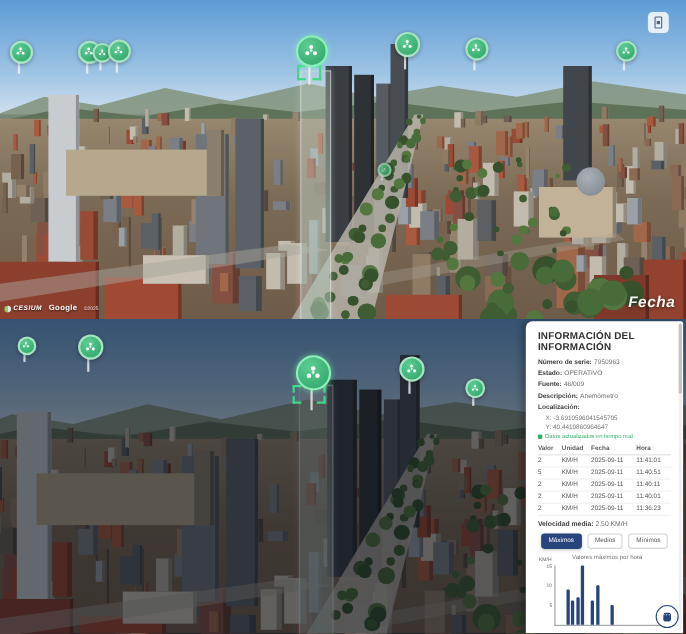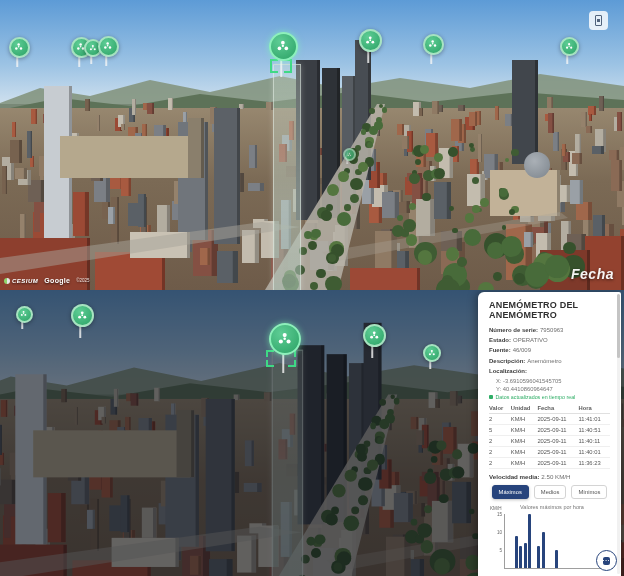--- a/index.html
+++ b/index.html
@@ -1022,21 +1022,21 @@
         <div class="brackets" style="left: 266px; top: 60px; width: 30px; height: 17px;">
           <i class="tl"></i>
           <i class="tr"></i>
           <i class="bl"></i>
           <i class="br"></i>
         </div>
       </div>
 
     <aside class="panel">
       <div class="panel-scroll">
-        <h2>ANEMÓMETRO DEL ANEMÓMETRO</h2>
+        <h2>INFORMACIÓN DEL INFORMACIÓN</h2>
         <div id="fields">
             <div class="field"><b>Número de serie:</b><span>7950963</span></div>
             <div class="field"><b>Estado:</b><span>OPERATIVO</span></div>
             <div class="field"><b>Fuente:</b><span>46/009</span></div>
             <div class="field"><b>Descripción:</b><span>Anemómetro</span></div>
             <div class="field"><b>Localización:</b><span></span></div>
           </div>
         <div class="subline">X: -3.6910596041545705</div>
         <div class="subline">Y: 40.4410860964647</div>
         <div class="live">

